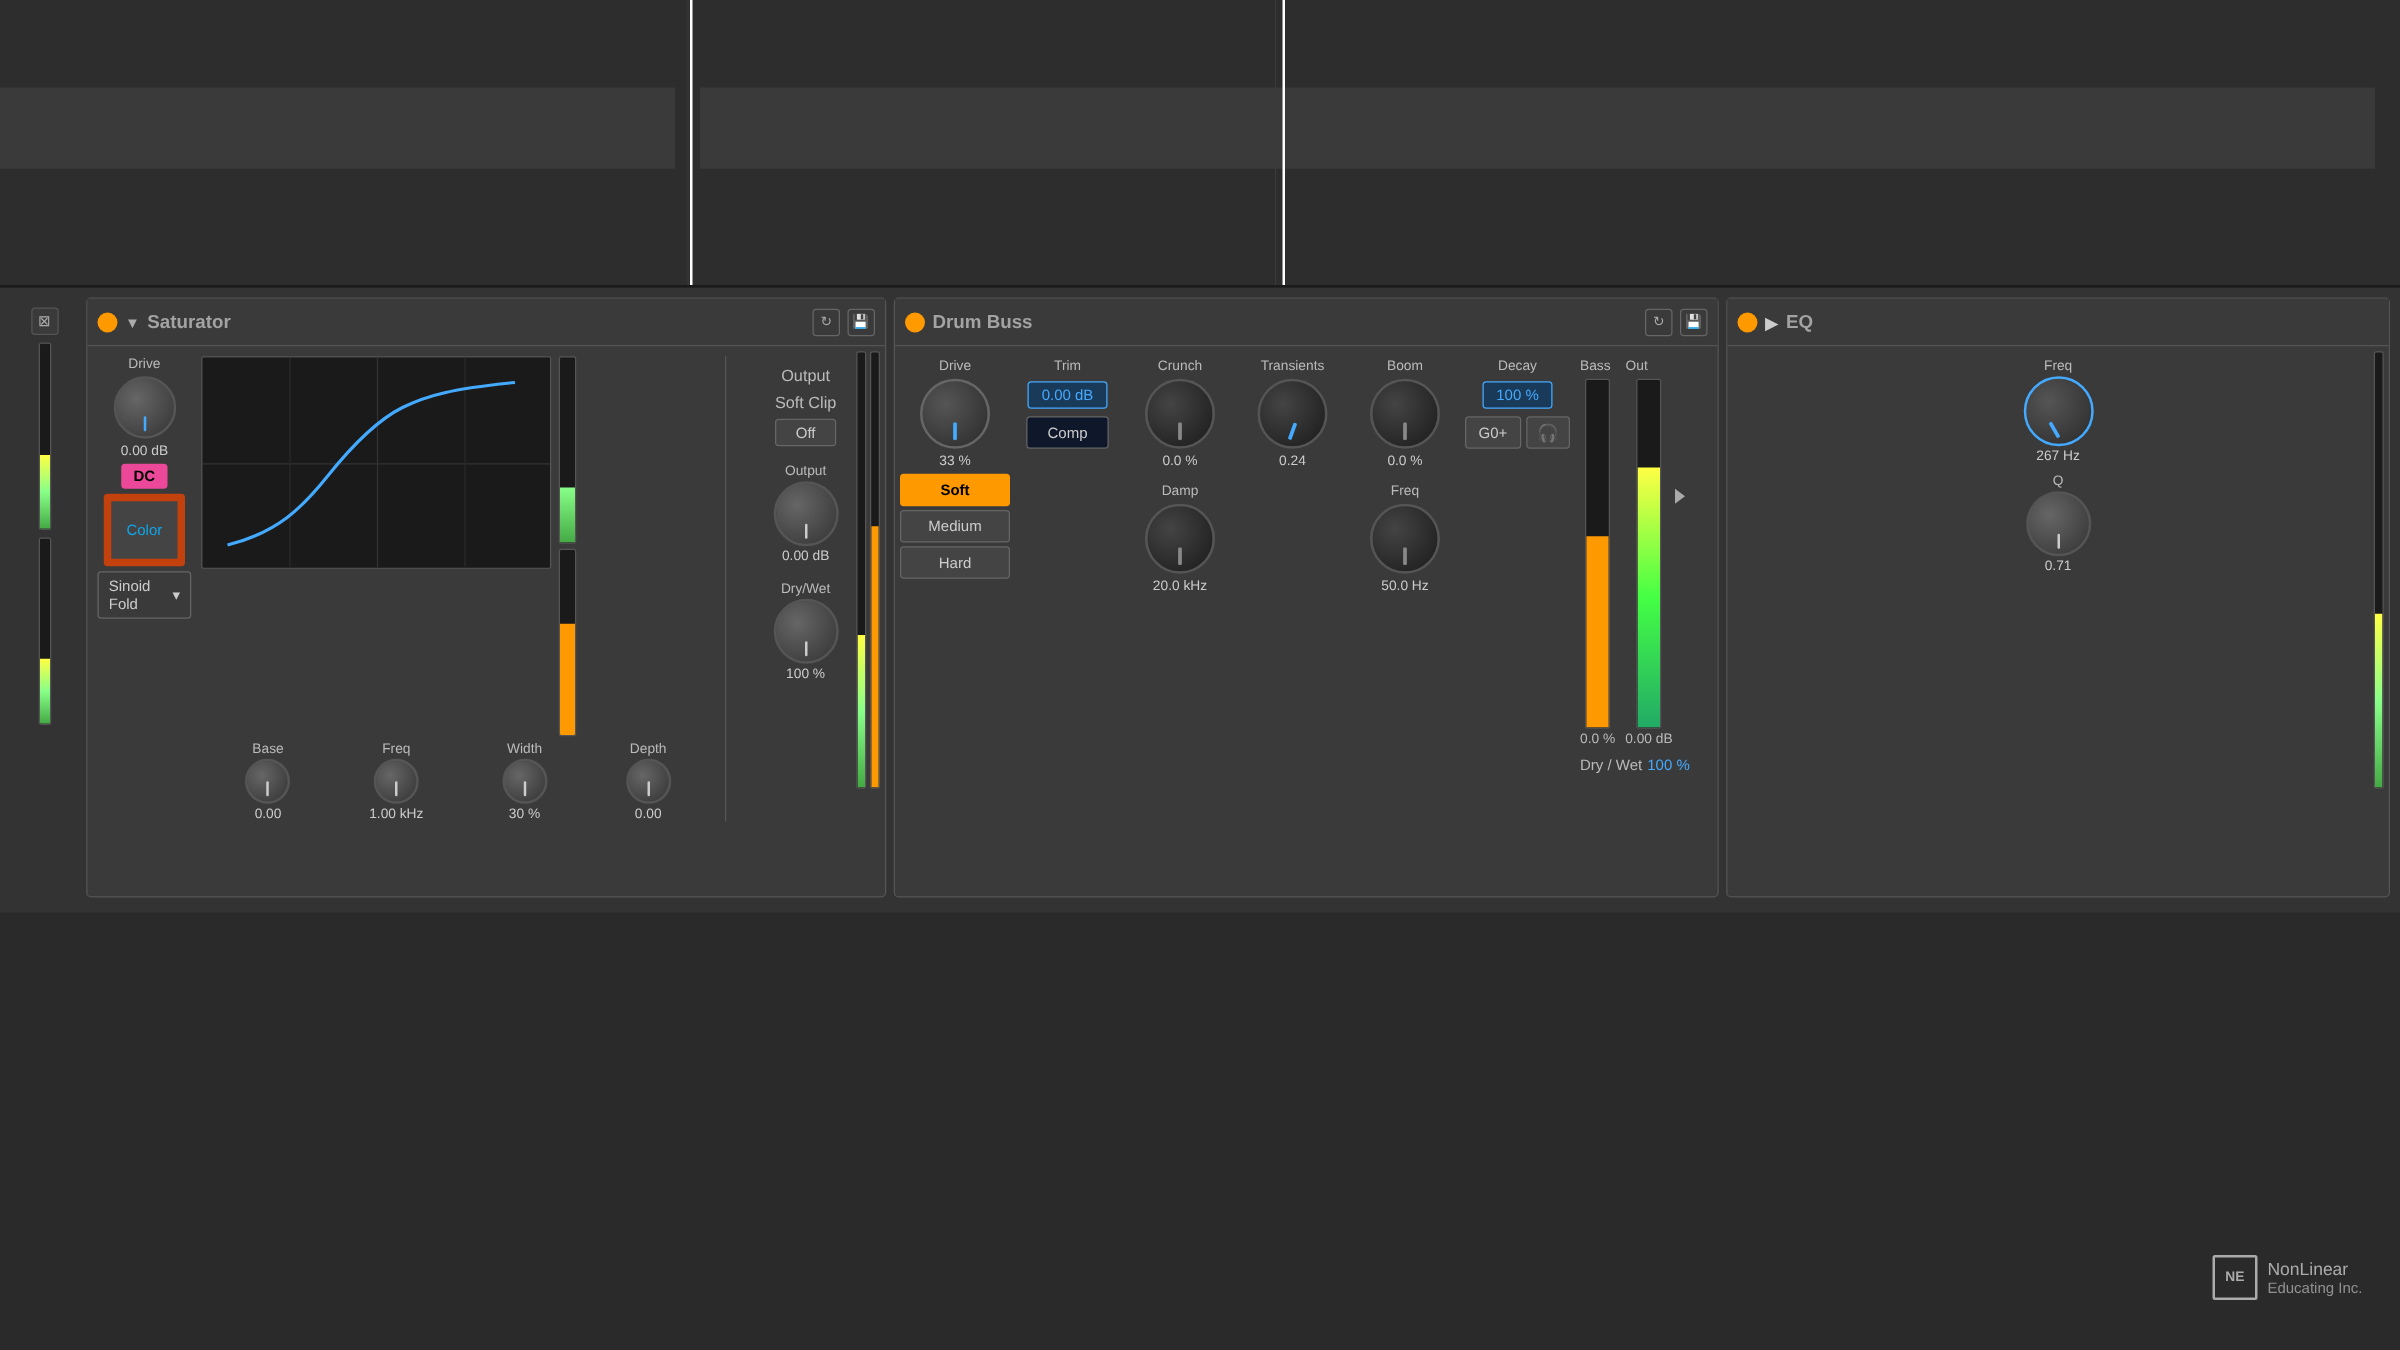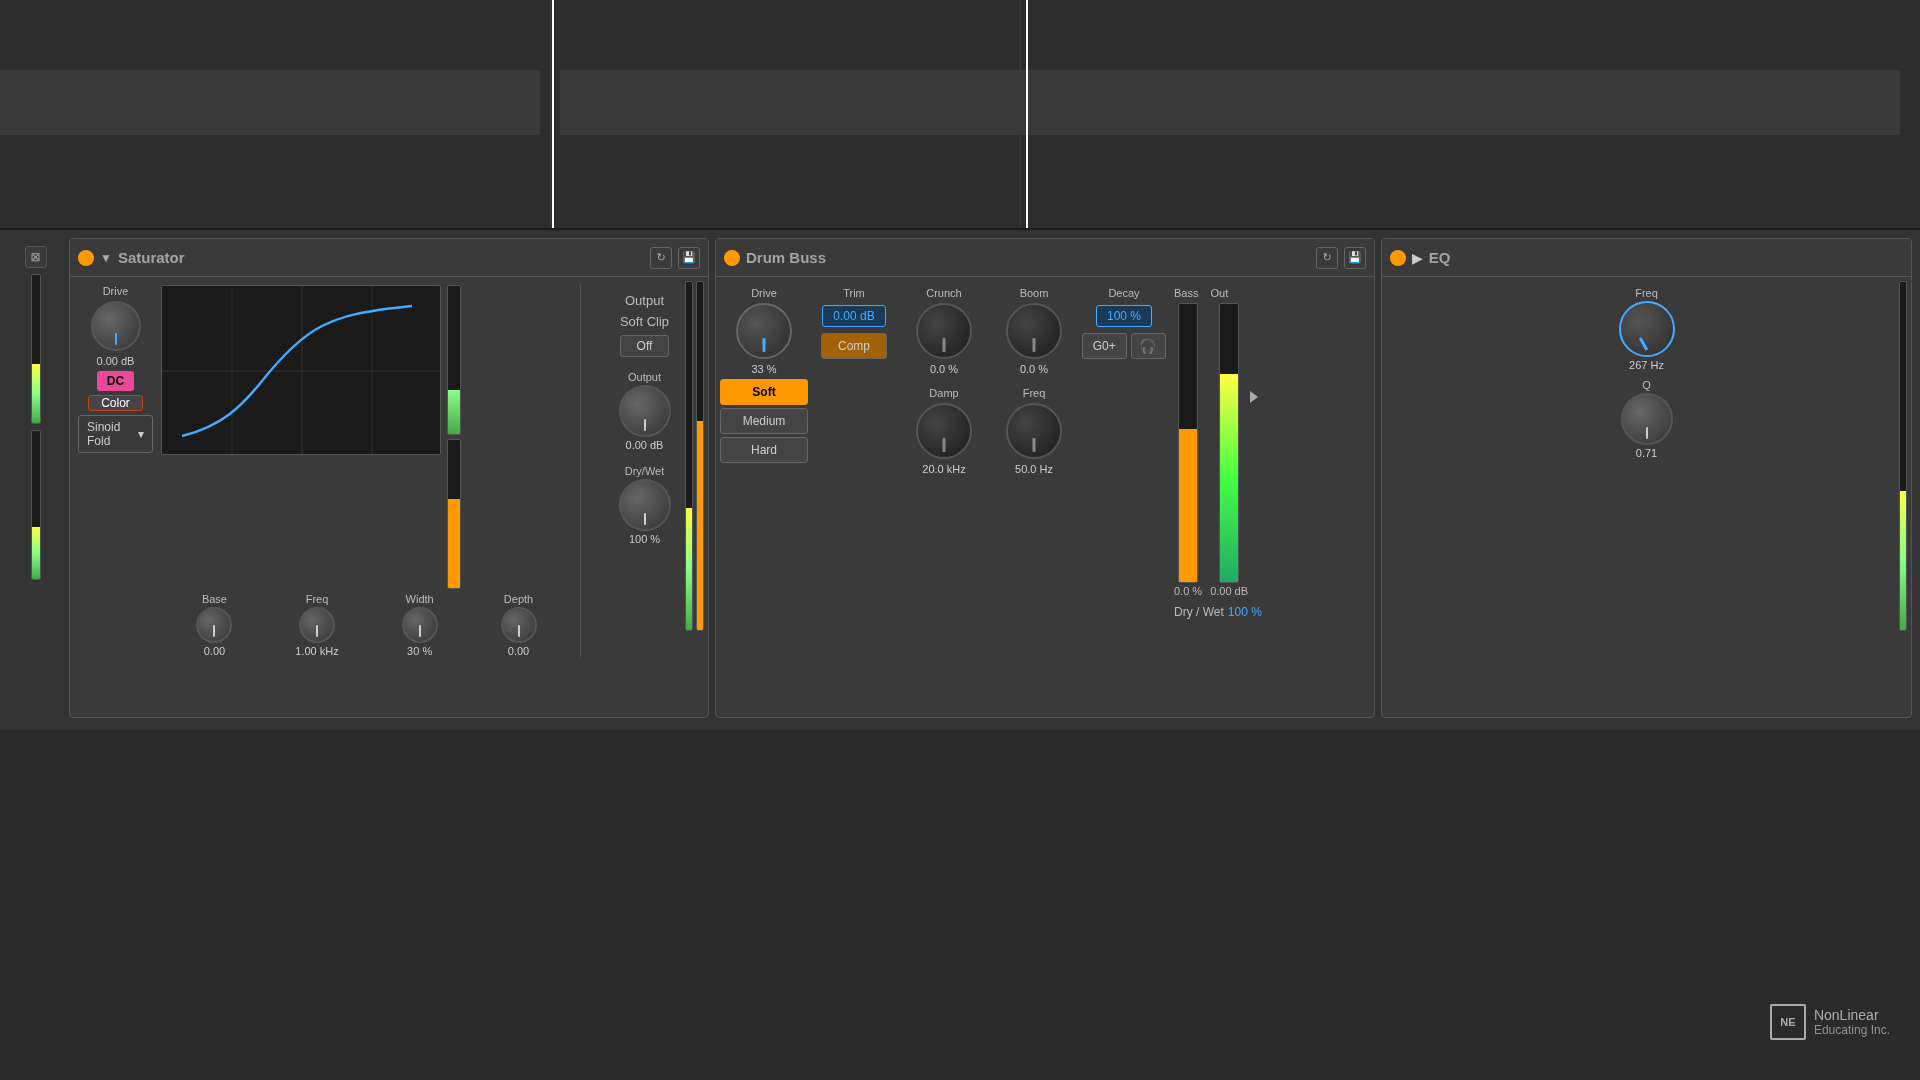--- a/index.html
+++ b/index.html
@@ -227,24 +227,24 @@
       font-size: 12px;
       font-weight: bold;
       padding: 3px 10px;
       border-radius: 3px;
       cursor: pointer;
       text-align: center;
     }
 
     .color-btn {
       background: #444;
-      color: #ffffff;
-      border: 1px solid #c2410c;
-      font-size: 12px;
-      padding: 0 12px;
+      color: #0ea5e9;
+      border: 6px solid #c2410c;
+      font-size: 12px;
+      padding: 16px 12px;
       border-radius: 3px;
       cursor: pointer;
       text-align: center;
     }
 
     
     .style-select {
       background: #3a3a3a;
       color: #ccc;
       border: 1px solid #666;
@@ -344,21 +344,21 @@
       color: #4af;
       border: 1px solid #4af;
       font-size: 12px;
       padding: 3px 10px;
       border-radius: 3px;
       text-align: center;
       cursor: pointer;
     }
 
     .comp-btn {
-      background: #a16207;
+      background: #0f172a;
       color: #ccc;
       border: 1px solid #666;
       font-size: 12px;
       padding: 5px 16px;
       border-radius: 3px;
       cursor: pointer;
     }
 
     .g0-btn {
       background: #444;
@@ -696,20 +696,25 @@
       <div style="display:flex;flex-direction:column;align-items:center;gap:4px;width:80px;">
         <span class="knob-label">Crunch</span>
         <div class="drum-knob-dark"></div>
         <span class="knob-value">0.0 %</span>
 
         <span class="knob-label" style="margin-top:8px;">Damp</span>
         <div class="drum-knob-dark"></div>
         <span class="knob-value">20.0 kHz</span>
       </div>
 
+      <div style="display:flex;flex-direction:column;align-items:center;gap:4px;width:80px;">
+        <span class="knob-label">Transients</span>
+        <div class="transients-knob"></div>
+        <span class="knob-value">0.24</span>
+      </div>
 
       <div style="display:flex;flex-direction:column;align-items:center;gap:4px;width:80px;">
         <span class="knob-label">Boom</span>
         <div class="drum-knob-dark"></div>
         <span class="knob-value">0.0 %</span>
 
         <span class="knob-label" style="margin-top:8px;">Freq</span>
         <div class="drum-knob-dark"></div>
         <span class="knob-value">50.0 Hz</span>
       </div>

